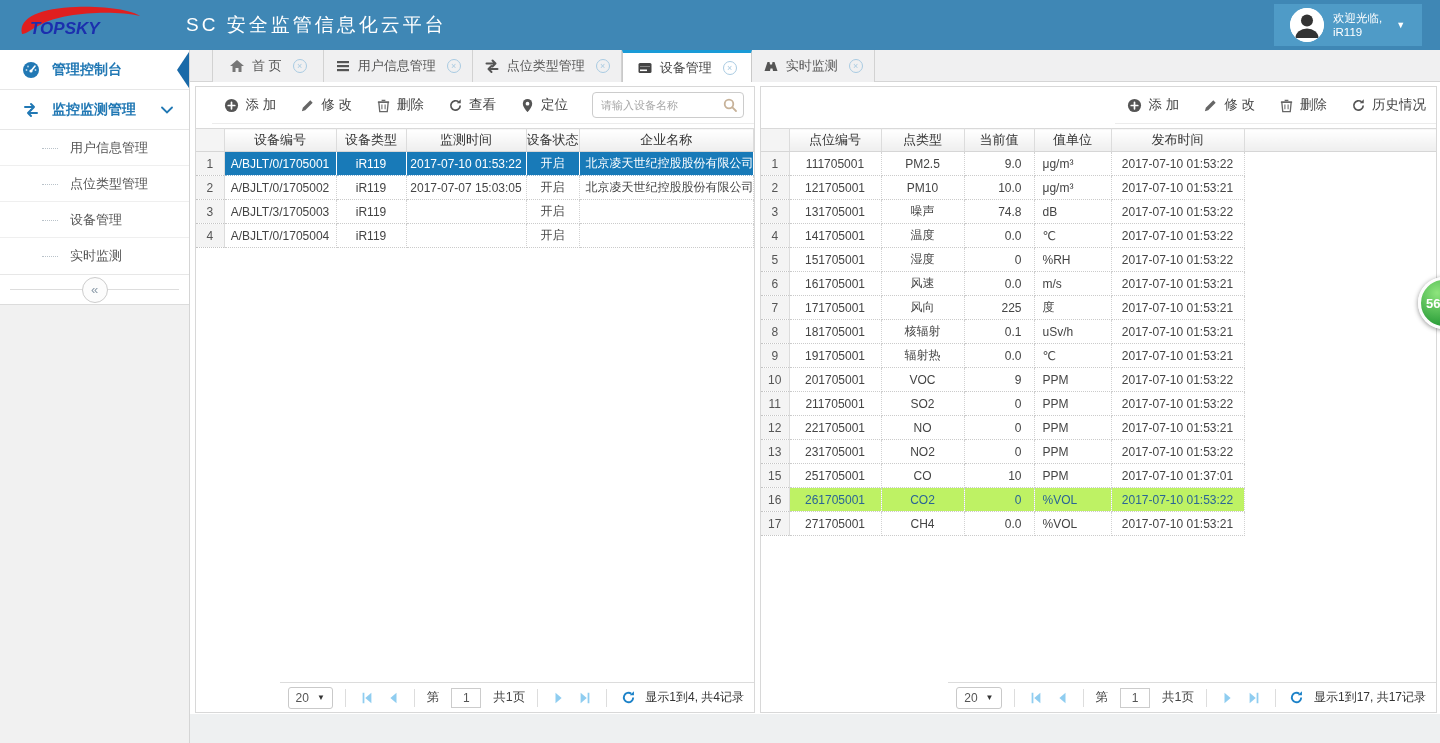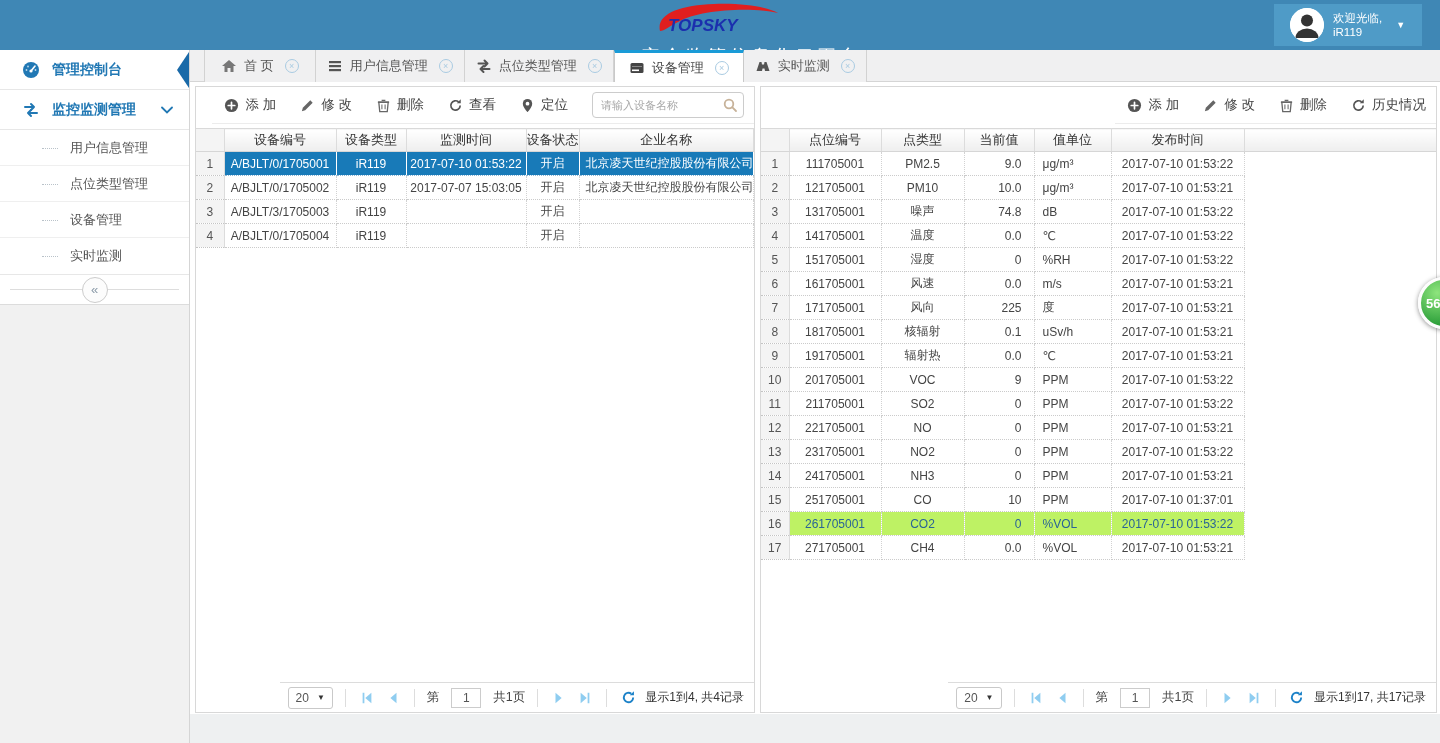--- a/index.html
+++ b/index.html
@@ -1,21 +1,21 @@
 <!DOCTYPE html>
 <html><head>
 <meta charset="utf-8">
 <style>
   * { margin:0; padding:0; box-sizing:border-box; }
   html,body { width:1440px; height:743px; overflow:hidden; }
   body { font-family:"Liberation Sans","DejaVu Sans",sans-serif; background:#eef0f1; color:#444; }
   .app { position:relative; width:1440px; height:743px; overflow:hidden; }
 
   
-  .top-header { position:absolute; top:0; left:0; width:1440px; height:50px; background:#3f87b5; display:flex; align-items:center;flex-direction:column; }
+  .top-header { position:absolute; top:0; left:0; width:1440px; height:50px; background:#3f87b5; display:flex; align-items:center; }
   .logo { width:150px; height:44px; margin-left:14px; flex:0 0 auto; }
   .app-title { color:#fff; font-size:19px; letter-spacing:3px; margin-left:22px; font-weight:400; }
   .user-box { position:absolute; right:18px; top:4px; height:42px; background:#4f9bc7; display:flex; align-items:center; padding:0 12px 0 16px; min-width:148px; cursor:pointer; }
   .avatar { width:34px; height:34px; border-radius:50%; background:#fff; overflow:hidden; flex:0 0 auto; }
   .welcome { color:#fff; font-size:11.5px; line-height:14px; margin-left:9px; }
   .user-caret { color:#fff; font-size:9px; margin-left:14px; }
 
   
   .sidebar { position:absolute; top:50px; left:0; width:190px; height:693px; background:#f1f1f1; border-right:1px solid #d5d5d5; }
   .side-menu { background:#fff; }
@@ -32,21 +32,21 @@
   .collapse-bar { position:relative; height:30px; background:#fff; border-bottom:1px solid #dcdcdc; }
   .collapse-bar:before { content:""; position:absolute; left:10px; right:10px; top:14px; border-top:1px solid #ddd; }
   .collapse-btn { position:absolute; left:50%; top:2px; transform:translateX(-50%); width:26px; height:26px; border-radius:50%; background:#fcfcfc; border:1px solid #ccc; color:#8a9aa8; font-size:13px; text-align:center; line-height:23px; cursor:pointer; }
 
   
   .main { position:absolute; top:50px; left:190px; width:1250px; height:664px; background:#fff; }
 
   
   .tabbar { height:32px; background:#f0f0f1; border-bottom:1px solid #d5d5d5; display:flex; }
   .tab { display:inline-flex; align-items:center; gap:7px; padding:0 11px; height:32px; border-right:1px solid #d2d2d2; font-size:13px; color:#555; cursor:pointer; background:#f0f0f1; }
-  .tab:first-child { border-left:1px solid #d2d2d2; margin-left:14px; padding:0 16px; }
+  .tab:first-child { border-left:1px solid #d2d2d2; margin-left:22px; padding:0 16px; }
   .tab.active { background:#fff; border-top:3px solid #1a9bd7; margin-bottom:-1px; border-right:1px solid #c9c9c9; border-left:1px solid #c9c9c9; color:#444; padding:0 14px; }
   .tab .ticon { width:16px; height:16px; flex:0 0 auto; }
   .tab .tclose { width:14px; height:14px; border:1px solid #a9cbe2; border-radius:50%; color:#a9cbe2; font-size:9px; line-height:12px; text-align:center; margin-left:4px; }
 
   
   .content { display:flex; height:631px; padding:4px 3px 0 5px; }
   .panel { border:1px solid #d8d8d8; background:#fff; display:flex; flex-direction:column; height:627px;align-items:flex-end; }
   .panel.left { width:560px; flex:0 0 auto; }
   .panel.right { flex:1; }
   .splitter { width:5px; flex:0 0 auto; cursor:col-resize; }
@@ -550,29 +550,20 @@
                 <tr>
                   <td class="rn">13</td>
                   <td>231705001</td>
                   <td>NO2</td>
                   <td>0</td>
                   <td>PPM</td>
                   <td>2017-07-10 01:53:22</td>
                   <td class="filler"></td>
                 </tr>
                 <tr>
-                  <td class="rn">14</td>
-                  <td>241705001</td>
-                  <td>NH3</td>
-                  <td>0</td>
-                  <td>PPM</td>
-                  <td>2017-07-10 01:53:21</td>
-                  <td class="filler"></td>
-                </tr>
-                <tr>
                   <td class="rn">15</td>
                   <td>251705001</td>
                   <td>CO</td>
                   <td>10</td>
                   <td>PPM</td>
                   <td>2017-07-10 01:37:01</td>
                   <td class="filler"></td>
                 </tr>
                 <tr class="highlight">
                   <td class="rn">16</td>

